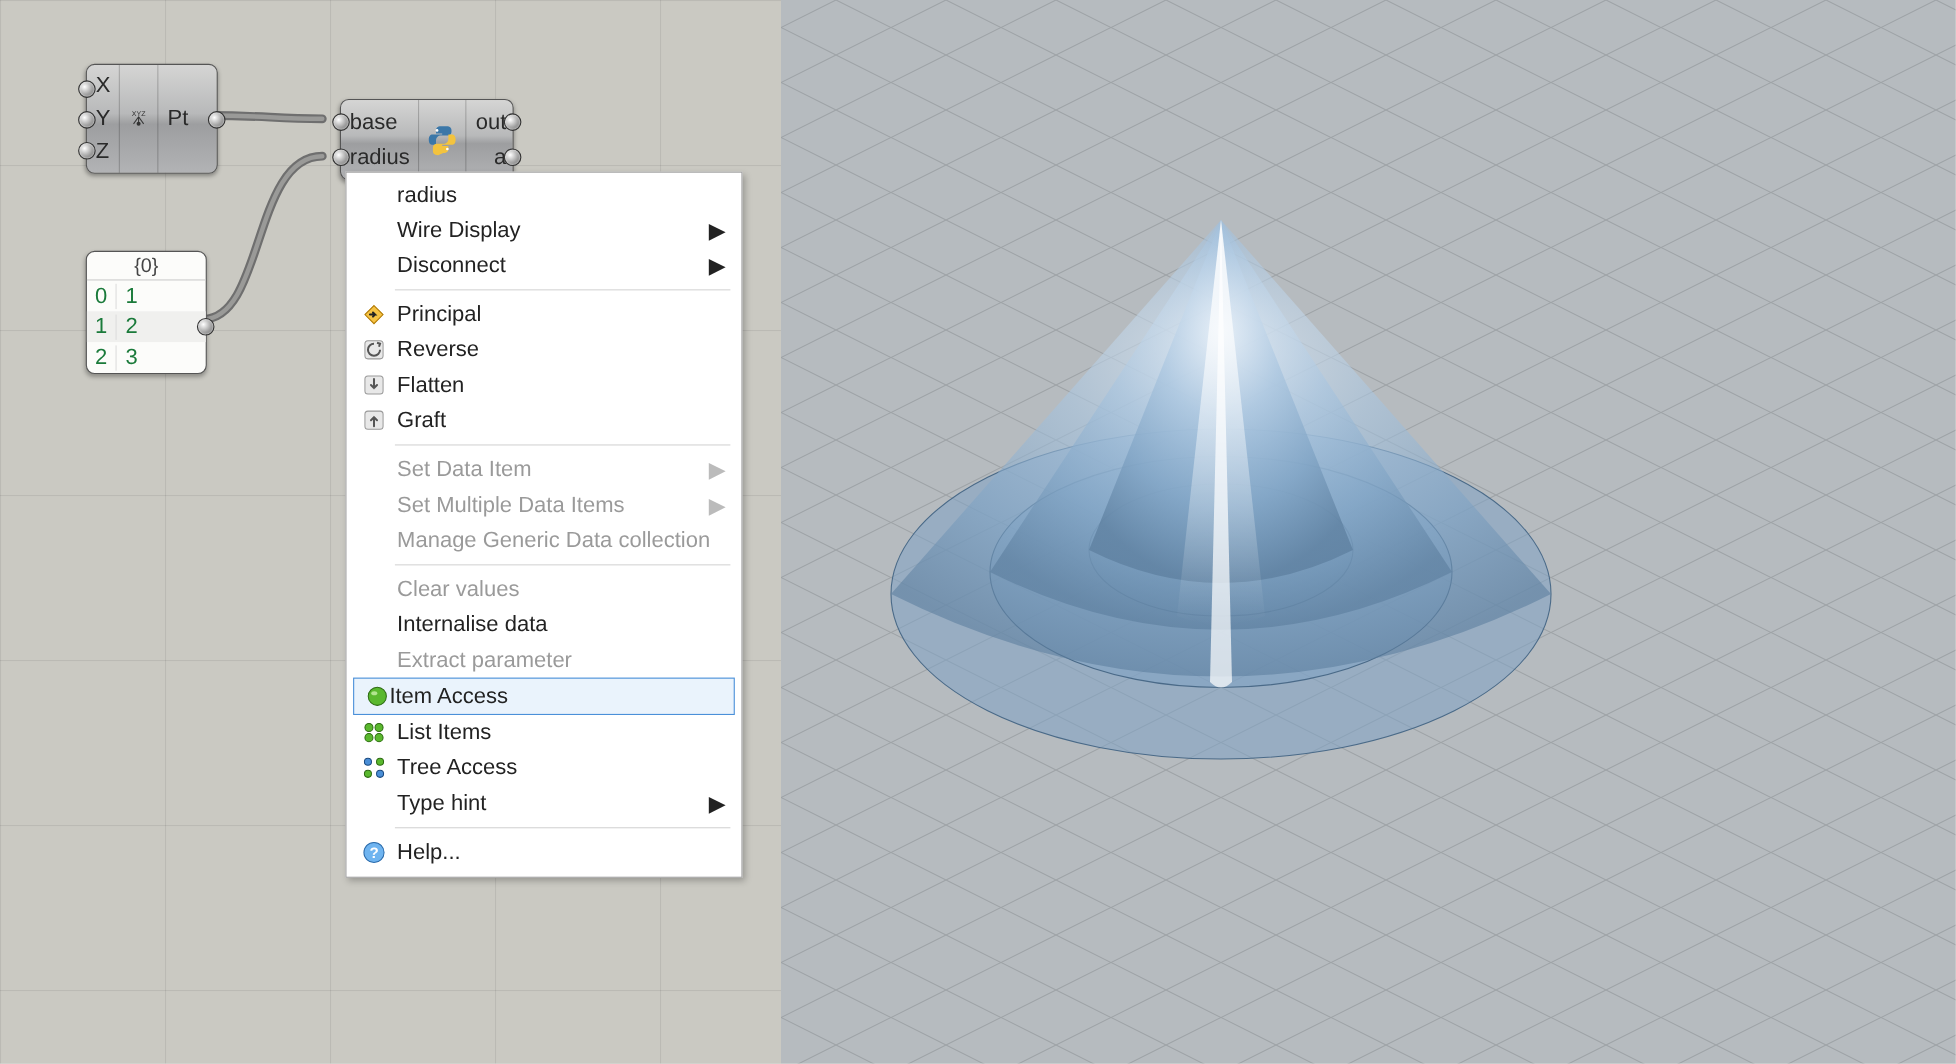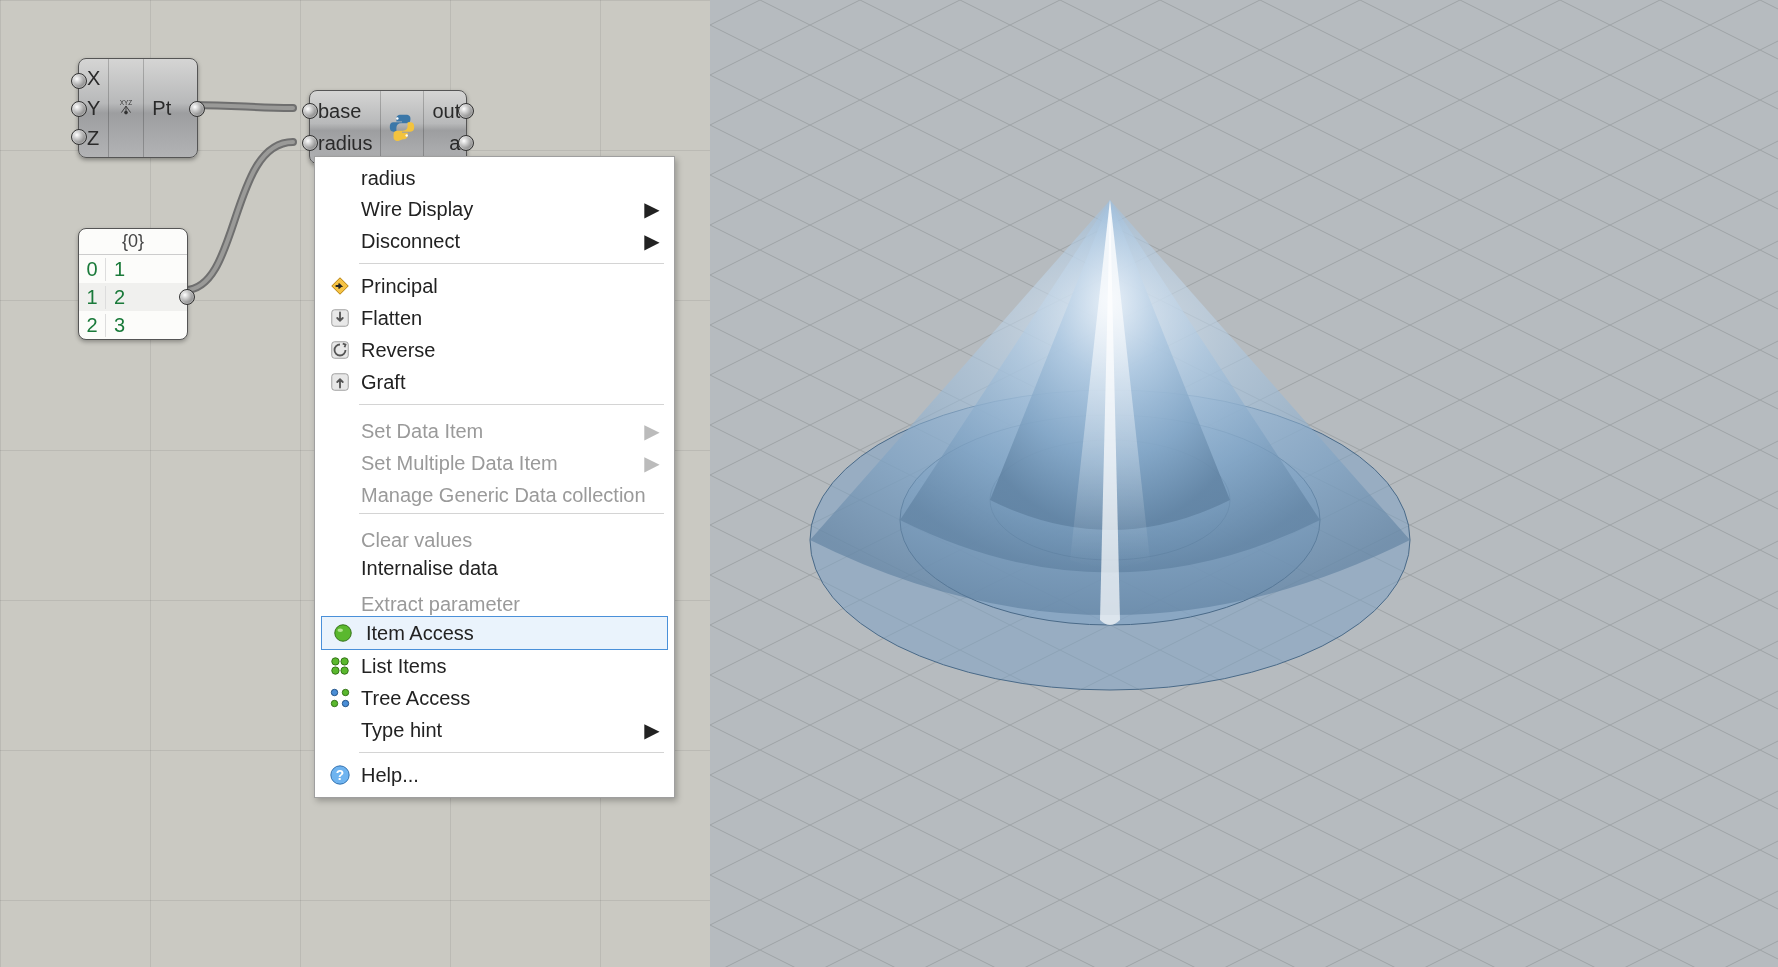--- a/index.html
+++ b/index.html
@@ -27,25 +27,25 @@
 .panel-idx{width:26px;text-align:center;color:#1a7a3a;border-right:1px solid #ddd;}
 .panel-val{padding-left:8px;color:#1a7a3a;}
 .panel-row:nth-child(odd){background:#f0f0ee;}
 
 
 .wire{position:absolute;pointer-events:none;}
 
 
 .ctx{position:absolute;background:#fff;border:1px solid #9f9f9f;box-shadow:2px 3px 6px rgba(0,0,0,.25);padding:6px 4px;min-width:340px;font-size:20px;color:#222;}
 .ctx .row{display:flex;align-items:center;height:32px;position:relative;padding-left:42px;padding-right:24px;white-space:nowrap;}
-.ctx .row.selected{border:1px solid #4a90d9;background:#eaf3fc;margin:0 2px;padding-left:44px;}
+.ctx .row.selected{border:1px solid #4a90d9;background:#eaf3fc;margin:0 2px;padding-left:32px;}
 .ctx .row .ico{position:absolute;left:8px;width:26px;height:26px;display:flex;align-items:center;justify-content:center;}
 .ctx .sep{height:1px;background:#d4d4d4;margin:6px 6px 6px 40px;}
 .ctx .arrow{position:absolute;right:10px;color:#222;}
-.ctx .disabled{color:#9a9a9a;align-items:flex-end;}
+.ctx .disabled{color:#9a9a9a;}
 .ctx .header-row{padding-left:42px;height:30px;display:flex;align-items:center;color:#222;}
 
 
 .right-pane{position:absolute;left:710px;top:0;width:1068px;height:967px;background:#c9ccce;overflow:hidden;}
 .right-pane svg{width:100%;height:100%;display:block;}
 
 
 .mini-ico{width:22px;height:22px;}
 </style>
 </head>
@@ -177,51 +177,51 @@
               <polygon points="12,3 21,12 12,21 3,12" fill="#f6c344" stroke="#b07800"></polygon>
               <path d="M8 12h5l-2-2m2 2-2 2" stroke="#222" fill="none" stroke-width="2" stroke-linecap="round"></path>
             </svg>
           </span>
           <span>Principal</span>
         </div>
     <div class="row">
           <span class="ico">
             <svg class="mini-ico" viewBox="0 0 24 24">
               <rect x="3" y="3" width="18" height="18" rx="3" fill="#e8e8e8" stroke="#999"></rect>
-              <path d="M12 6v9m-3-3 3 3 3-3" stroke="#555" fill="none" stroke-width="2" stroke-linecap="round"></path>
-            </svg>
-          </span>
-          <span>Flatten</span>
-        </div>
-    <div class="row">
-          <span class="ico">
-            <svg class="mini-ico" viewBox="0 0 24 24">
-              <rect x="3" y="3" width="18" height="18" rx="3" fill="#e8e8e8" stroke="#999"></rect>
               <path d="M12 6a6 6 0 1 0 6 6" stroke="#555" fill="none" stroke-width="2"></path>
               <path d="M15 5l3 1-1 3" stroke="#555" fill="none" stroke-width="2"></path>
             </svg>
           </span>
           <span>Reverse</span>
         </div>
     <div class="row">
           <span class="ico">
             <svg class="mini-ico" viewBox="0 0 24 24">
               <rect x="3" y="3" width="18" height="18" rx="3" fill="#e8e8e8" stroke="#999"></rect>
+              <path d="M12 6v9m-3-3 3 3 3-3" stroke="#555" fill="none" stroke-width="2" stroke-linecap="round"></path>
+            </svg>
+          </span>
+          <span>Flatten</span>
+        </div>
+    <div class="row">
+          <span class="ico">
+            <svg class="mini-ico" viewBox="0 0 24 24">
+              <rect x="3" y="3" width="18" height="18" rx="3" fill="#e8e8e8" stroke="#999"></rect>
               <path d="M12 18V9m-3 3 3-3 3 3" stroke="#555" fill="none" stroke-width="2" stroke-linecap="round"></path>
             </svg>
           </span>
           <span>Graft</span>
         </div>
     <div class="sep"></div>
     <div class="row disabled">
           <span>Set Data Item</span>
           <span class="arrow" style="color:#bbb">▶</span>
         </div>
     <div class="row disabled">
-          <span>Set Multiple Data Item</span>
+          <span>Set Multiple Data Items</span>
           <span class="arrow" style="color:#bbb">▶</span>
         </div>
     <div class="row disabled">
           <span>Manage Generic Data collection</span>
         </div>
     <div class="sep"></div>
     <div class="row disabled">
           <span>Clear values</span>
         </div>
     <div class="row">

